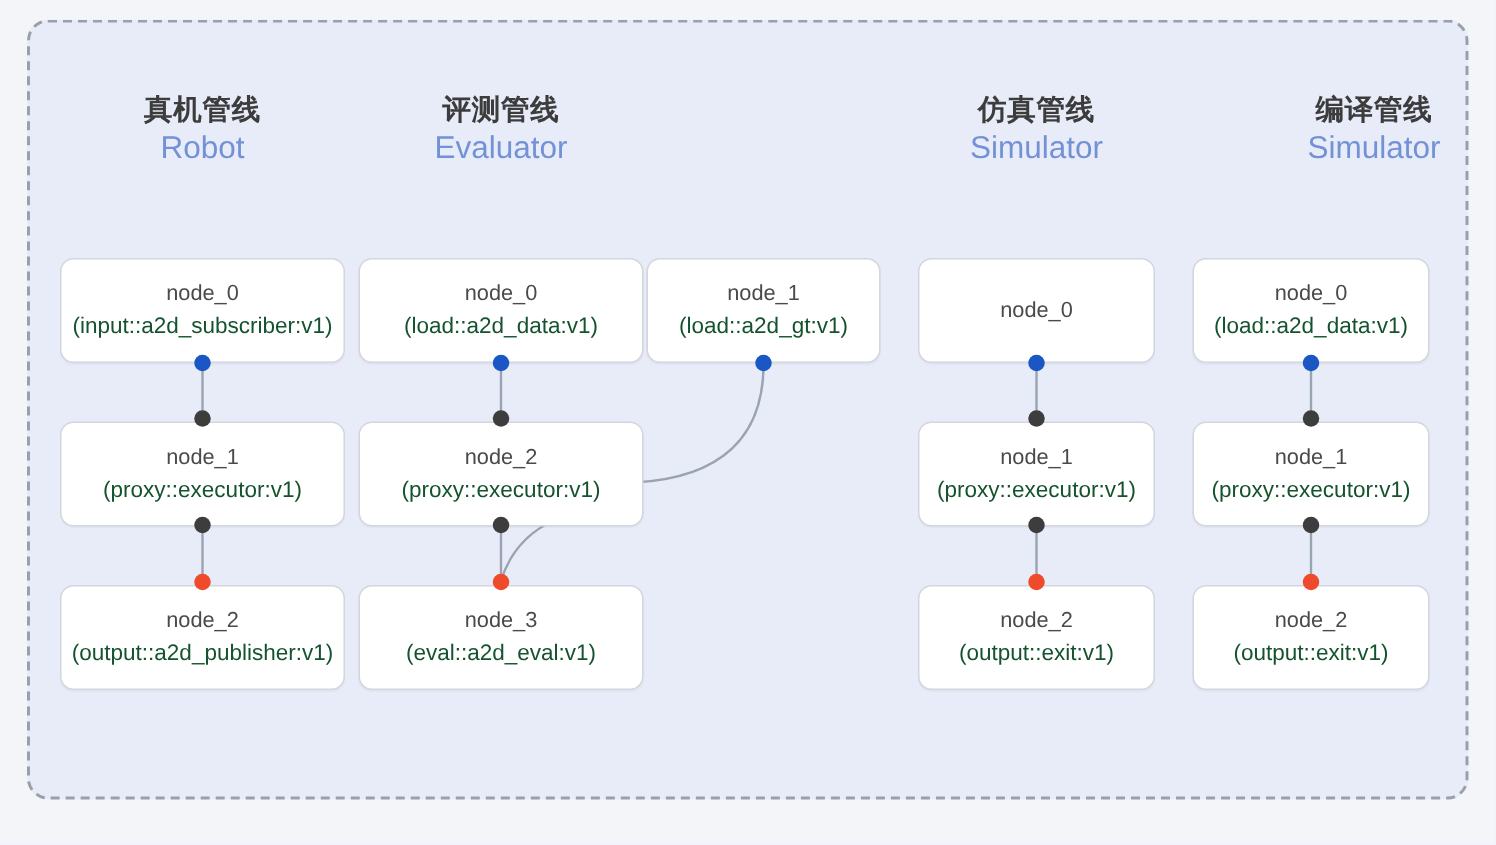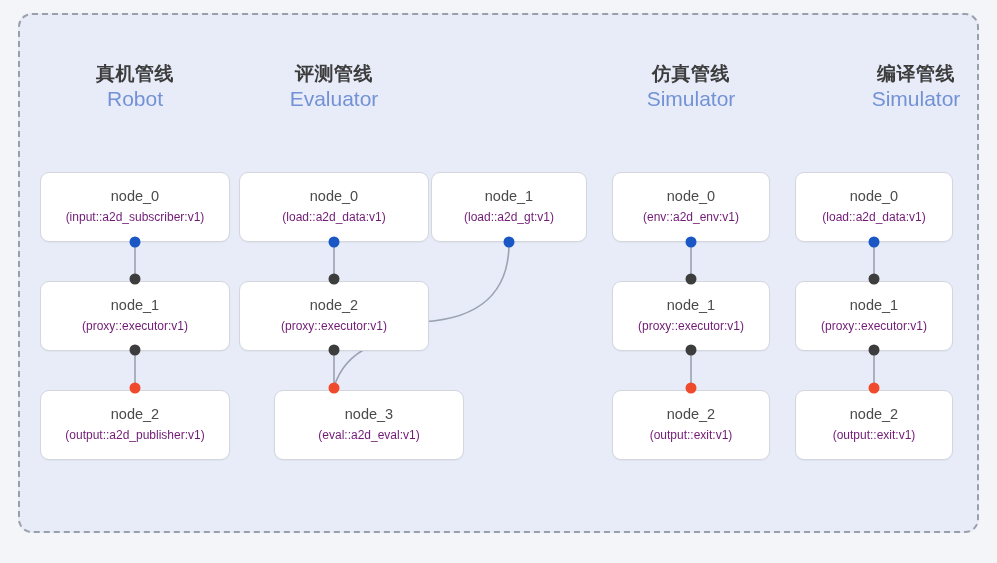--- a/index.html
+++ b/index.html
@@ -82,22 +82,22 @@
     box-shadow: 0 1px 1px rgba(40,50,70,0.04);
   }
   .node-name {
     font-size: 14.5px;
     color: #4a4a4a;
     line-height: 21px;
     white-space: nowrap;
     text-align: right;
   }
   .node-type {
-    font-size: 12px;
-    color: #701a75;
+    font-size: 15px;
+    color: #14532d;
     line-height: 21px;
     white-space: nowrap;
   }
 
   
   .port {
     position: absolute;
     width: 11px;
     height: 11px;
     border-radius: 50%;
@@ -168,33 +168,32 @@
   </div>
 
   <div class="node" style="left:239px; top:172px; width:190px; height:70px;">
     <div class="node-name">node_0</div>
     <div class="node-type">(load::a2d_data:v1)</div>
   </div>
   <div class="node" style="left:239px; top:281px; width:190px; height:70px;">
     <div class="node-name">node_2</div>
     <div class="node-type">(proxy::executor:v1)</div>
   </div>
-  <div class="node" style="left:239px; top:390px; width:190px; height:70px;margin-left:35px;">
+  <div class="node" style="left:239px; top:390px; width:190px; height:70px;">
     <div class="node-name">node_3</div>
     <div class="node-type">(eval::a2d_eval:v1)</div>
   </div>
 
   <div class="node" style="left:431px; top:172px; width:156px; height:70px;">
     <div class="node-name">node_1</div>
     <div class="node-type">(load::a2d_gt:v1)</div>
   </div>
 
   <div class="node" style="left:612px; top:172px; width:158px; height:70px;">
     <div class="node-name">node_0</div>
-    <div class="node-type">(env::a2d_env:v1)</div>
   </div>
   <div class="node" style="left:612px; top:281px; width:158px; height:70px;">
     <div class="node-name">node_1</div>
     <div class="node-type">(proxy::executor:v1)</div>
   </div>
   <div class="node" style="left:612px; top:390px; width:158px; height:70px;">
     <div class="node-name">node_2</div>
     <div class="node-type">(output::exit:v1)</div>
   </div>
 

